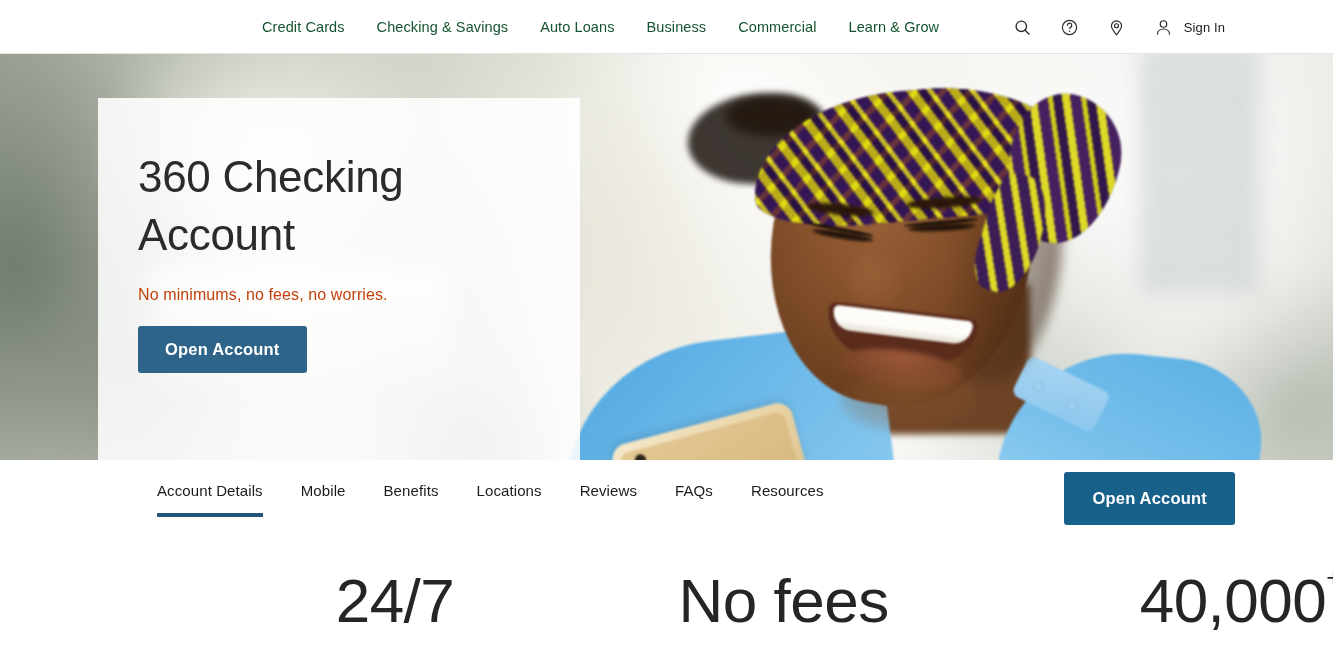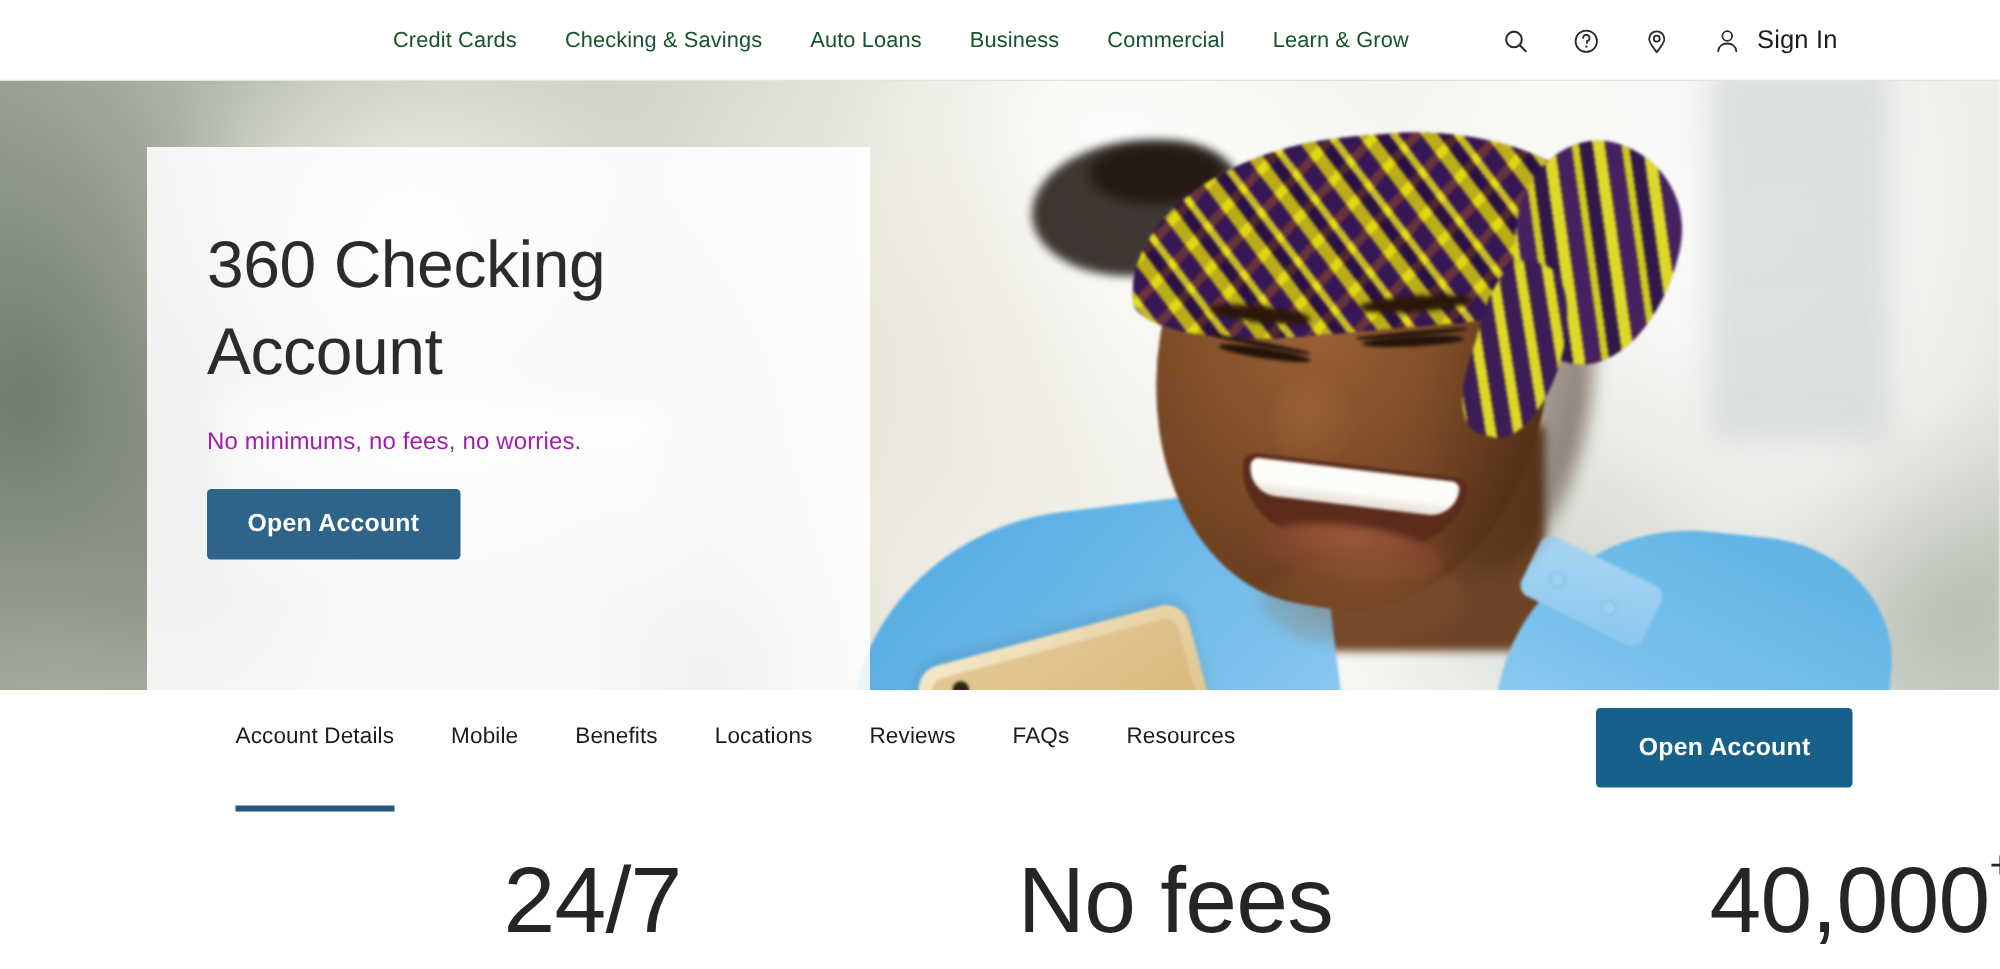--- a/index.html
+++ b/index.html
@@ -56,21 +56,21 @@
   .icon-btn {
     width: 22px; height: 22px;
     display: flex; align-items: center; justify-content: center;
     cursor: pointer;
   }
   .signin-wrap {
     display: flex; align-items: center; gap: 9px;
     cursor: pointer;
   }
   .signin-label {
-    font-size: 17px;
+    font-size: 13px;
     color: #1b1b1b;
     letter-spacing: 0.1px;
   }
 
   
   .hero {
     position: relative;
     height: 406px;
     overflow: hidden;
     background: #d7d9d2;
@@ -369,21 +369,21 @@
   .hero-title {
     font-size: 44px;
     font-weight: 300;
     line-height: 1.32;
     color: #2b2b2b;
     letter-spacing: -0.3px;
   }
   .hero-sub {
     margin-top: 22px;
     font-size: 16px;
-    color: #a21caf;
+    color: #c2410c;
     letter-spacing: 0.1px;
   }
   .btn {
     display: inline-block;
     border: none;
     color: #ffffff;
     font-family: "Liberation Sans", sans-serif;
     font-size: 16.5px;
     font-weight: bold;
     letter-spacing: 0.2px;
@@ -408,21 +408,21 @@
     display: flex;
     align-items: flex-start;
     gap: 0;
   }
   .tab {
     position: relative;
     font-size: 15px;
     color: #1b1b1b;
     text-decoration: none;
     margin-right: 38px;
-    padding-bottom: 42px;
+    padding-bottom: 18px;
     white-space: nowrap;
     cursor: pointer;
     letter-spacing: 0.1px;
   }
   .tab:last-child { margin-right: 0; text-align: center; }
   .tab.active::after {
     content: "";
     position: absolute;
     left: 0; bottom: 0;
     width: 100%; height: 4px;

